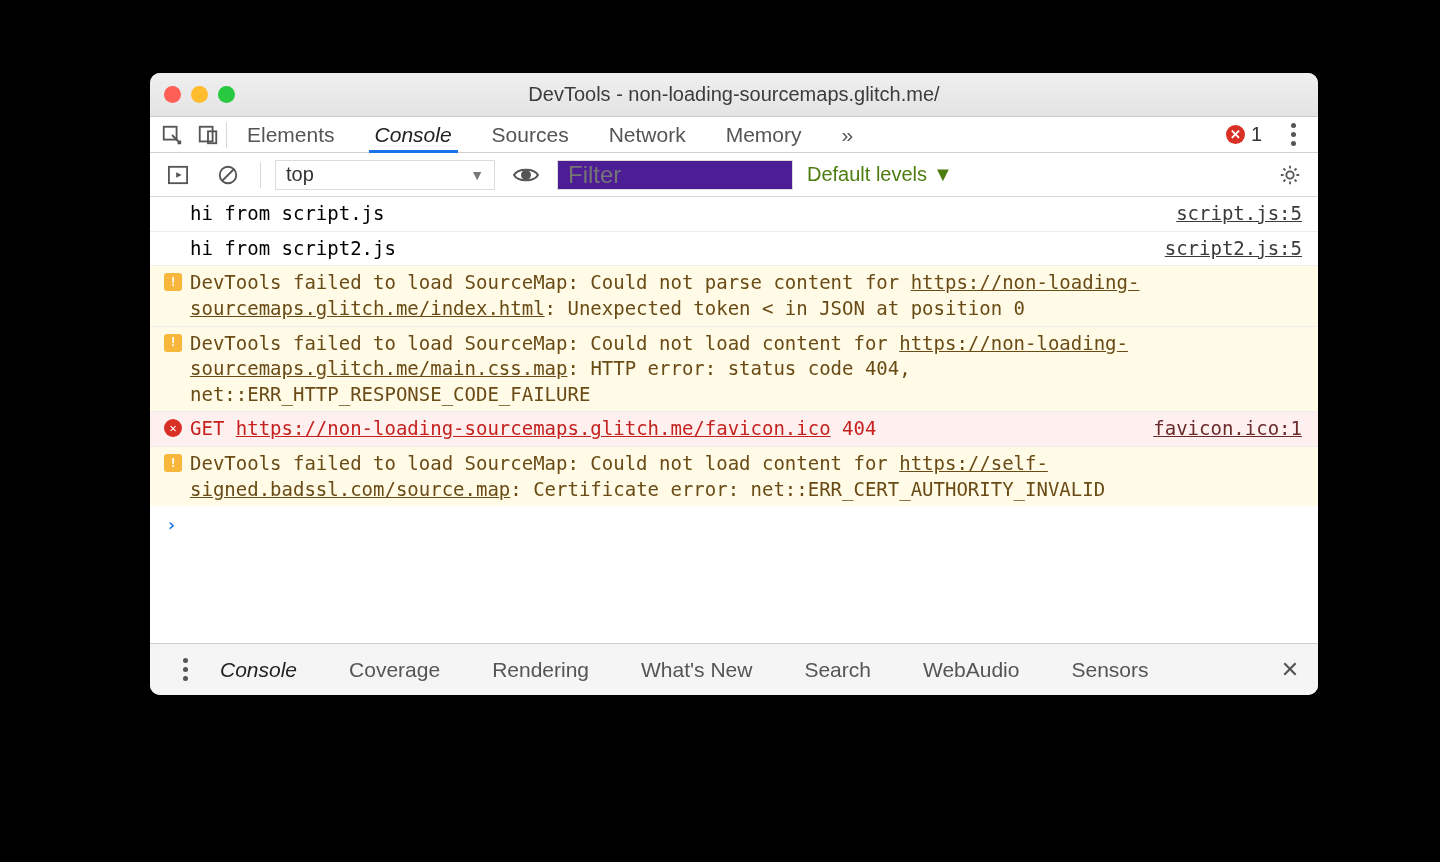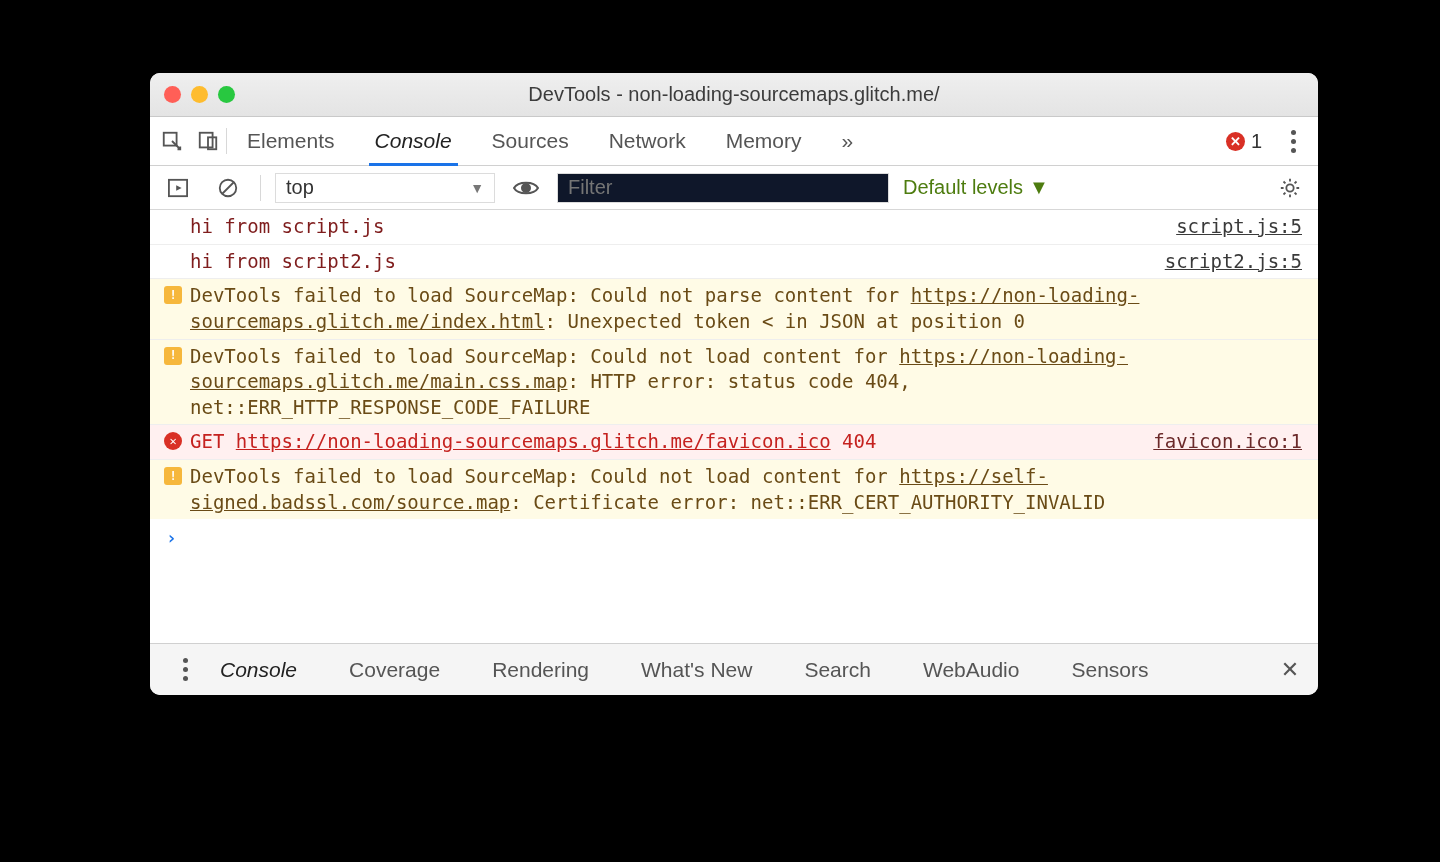--- a/index.html
+++ b/index.html
@@ -14,21 +14,21 @@
     border-bottom:1px solid #c9c9c9;
     display:flex; align-items:center; position:relative;
     font-size:20px; color:#3a3a3a;
   }
   .traffic { position:absolute; left:14px; top:13px; display:flex; gap:10px;}
   .tl { width:17px; height:17px; border-radius:50%; }
   .tl.red{background:#ff5f57;} .tl.yellow{background:#febc2e;} .tl.green{background:#28c840;}
   .titlebar .title { margin:0 auto; font-weight:400; color:#3c3c3c;}
   
   .tabsbar {
-    height:49px; border-bottom:1px solid #d0d0d0; display:flex; align-items:center;
+    height:36px; border-bottom:1px solid #d0d0d0; display:flex; align-items:center;
     padding:0 4px; font-size:21px; color:#555; gap:0;
   }
   .iconbtn { width:36px; height:36px; display:flex; align-items:center; justify-content:center; color:#555; cursor:pointer;}
   .tabs { display:flex; align-items:stretch; height:100%; margin-left:18px; gap:36px; flex:0 0 auto;}
   .tab { display:flex; align-items:center; height:100%; color:#555; cursor:pointer; position:relative; padding:0 2px; white-space:nowrap;}
   .tab.active { color:#222;font-style:italic; }
   .tab.active::after { content:""; position:absolute; left:-4px; right:-4px; bottom:-1px; height:3px; background:#1a73e8;}
   .spacer { flex:1; }
   .errcount { display:flex; align-items:center; gap:6px; color:#333; font-size:20px; margin-right:6px;}
   .circ-err { width:19px; height:19px; border-radius:50%; background:#d93025; color:#fff; display:flex; align-items:center; justify-content:center; font-size:13px; font-weight:700;}
@@ -40,30 +40,30 @@
     padding:0 10px; font-size:21px; color:#555; background:#fff;
   }
   .divider{ width:1px; height:26px; background:#d8d8d8; }
   .dropdown {
     display:flex; align-items:center; justify-content:space-between; height:30px; min-width:220px;
     border:1px solid #dcdcdc; padding:0 10px; color:#333; background:#fff; cursor:pointer; font-size:20px;
   }
   .dropdown .chev { color:#777; font-size:14px;}
   .eye{width:34px;}
   .filter {
-    flex:0 0 auto; width:332px; height:30px; border:1px solid #dcdcdc; padding:0 10px; font-size:20px; color:#888; background:#0f172a;
+    flex:0 0 auto; width:236px; height:30px; border:1px solid #dcdcdc; padding:0 10px; font-size:24px; color:#888; background:#4c1d95;
   }
   .levels { display:flex; align-items:center; gap:6px; color:#4d7c0f; cursor:pointer; font-size:20px;}
   .gear { margin-left:auto;}
   
   .cbody { flex:1; overflow:auto; font-family: Menlo, Consolas, monospace; font-size:19px; background:#fff; }
   .row { display:flex; align-items:flex-start; padding:4px 16px 4px 40px; border-top:1px solid #eee; position:relative; line-height:1.35; }
   .row:first-child{ border-top:none; }
   .row .src { margin-left:auto; color:#3a3a3a; text-decoration:underline; white-space:nowrap; padding-left:20px;}
-  .row .msg { color:#7f1d1d; word-break:break-word; }
+  .row .msg { color:#000000; word-break:break-word; }
   .row .msg a { color:inherit; text-decoration:underline;}
   .row.warn { background:#fffbe6; }
   .row.warn .msg, .row.warn .src { color:#6a4b16; }
   .row.err { background:#fff0f0; }
   .row.err .msg { color:#c5221f; }
   .row.err .src { color:#6b2a2a; }
   .row .badge { position:absolute; left:14px; top:7px; width:18px; height:18px; border-radius:3px; display:flex; align-items:center; justify-content:center; font-size:12px; font-weight:700; color:#fff;}
   .row.warn .badge { background:#f6b73c; border-radius:3px;}
   .row.err .badge { background:#d93025; border-radius:50%;}
   .row .url { text-decoration:underline;}

